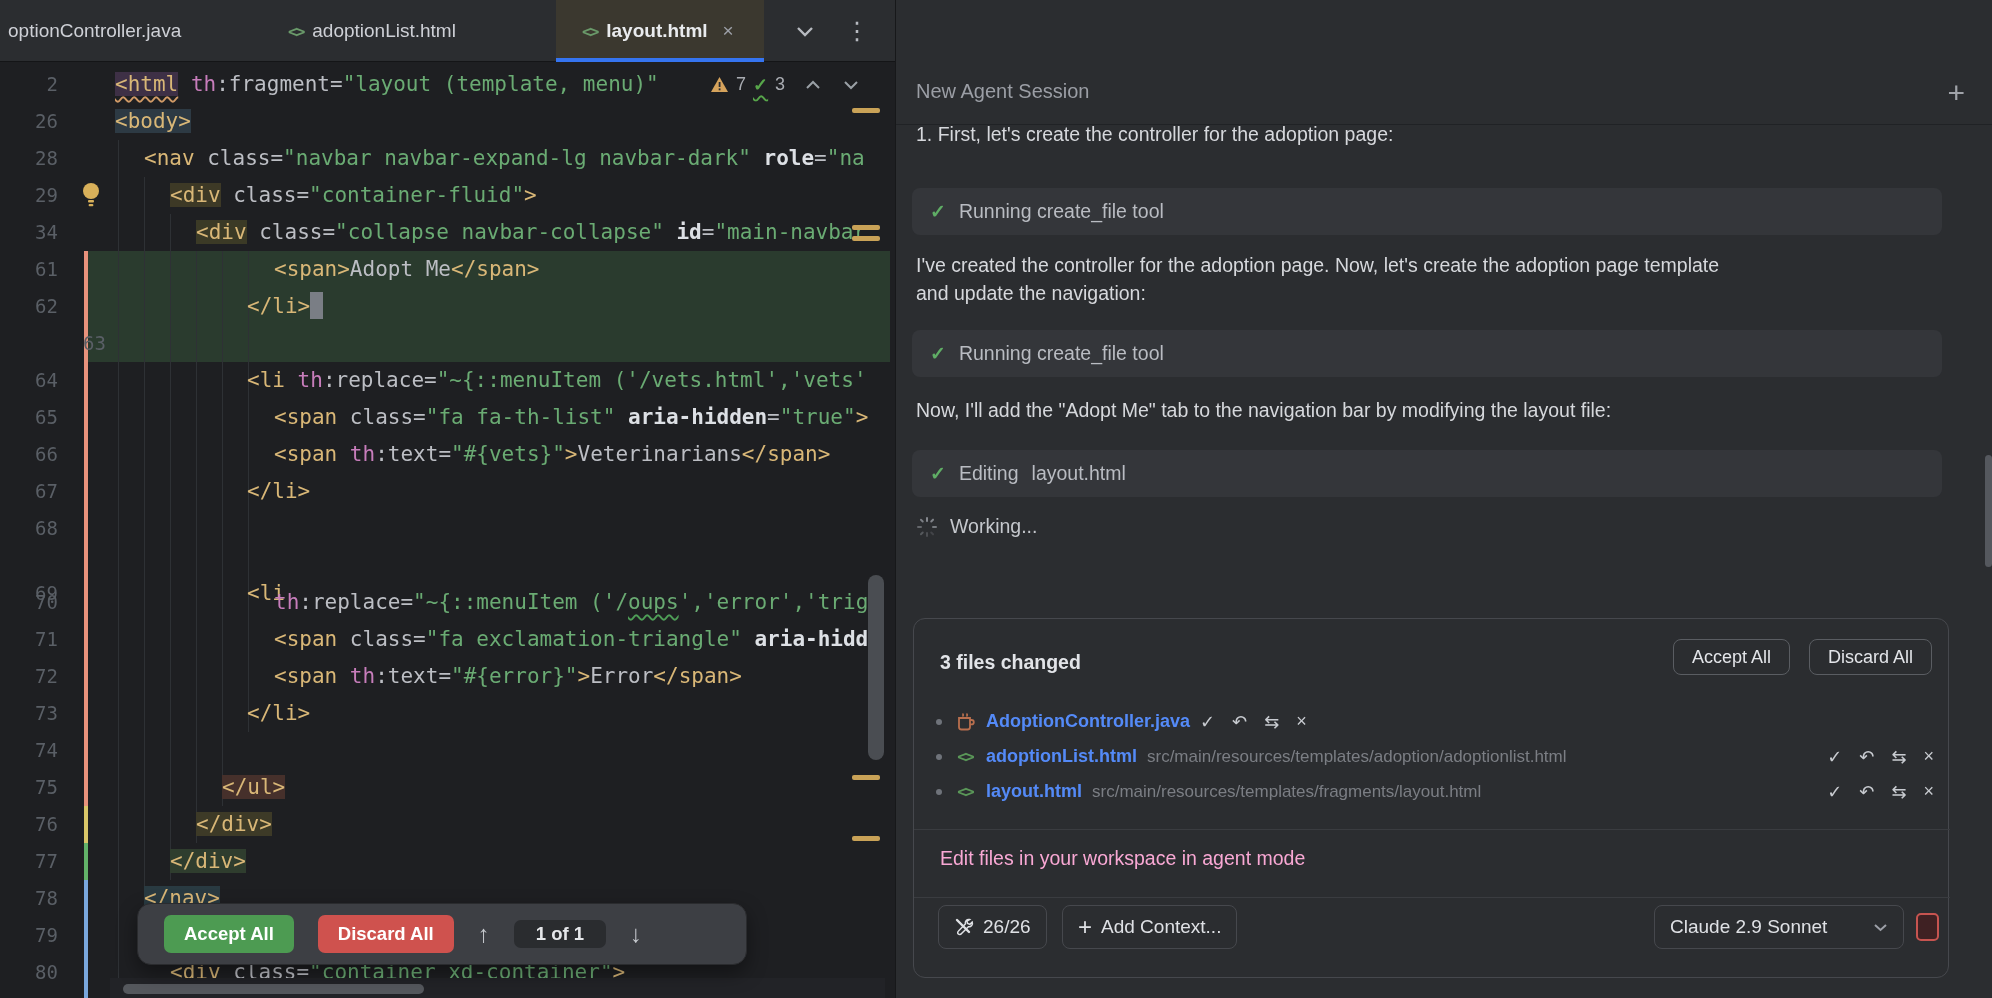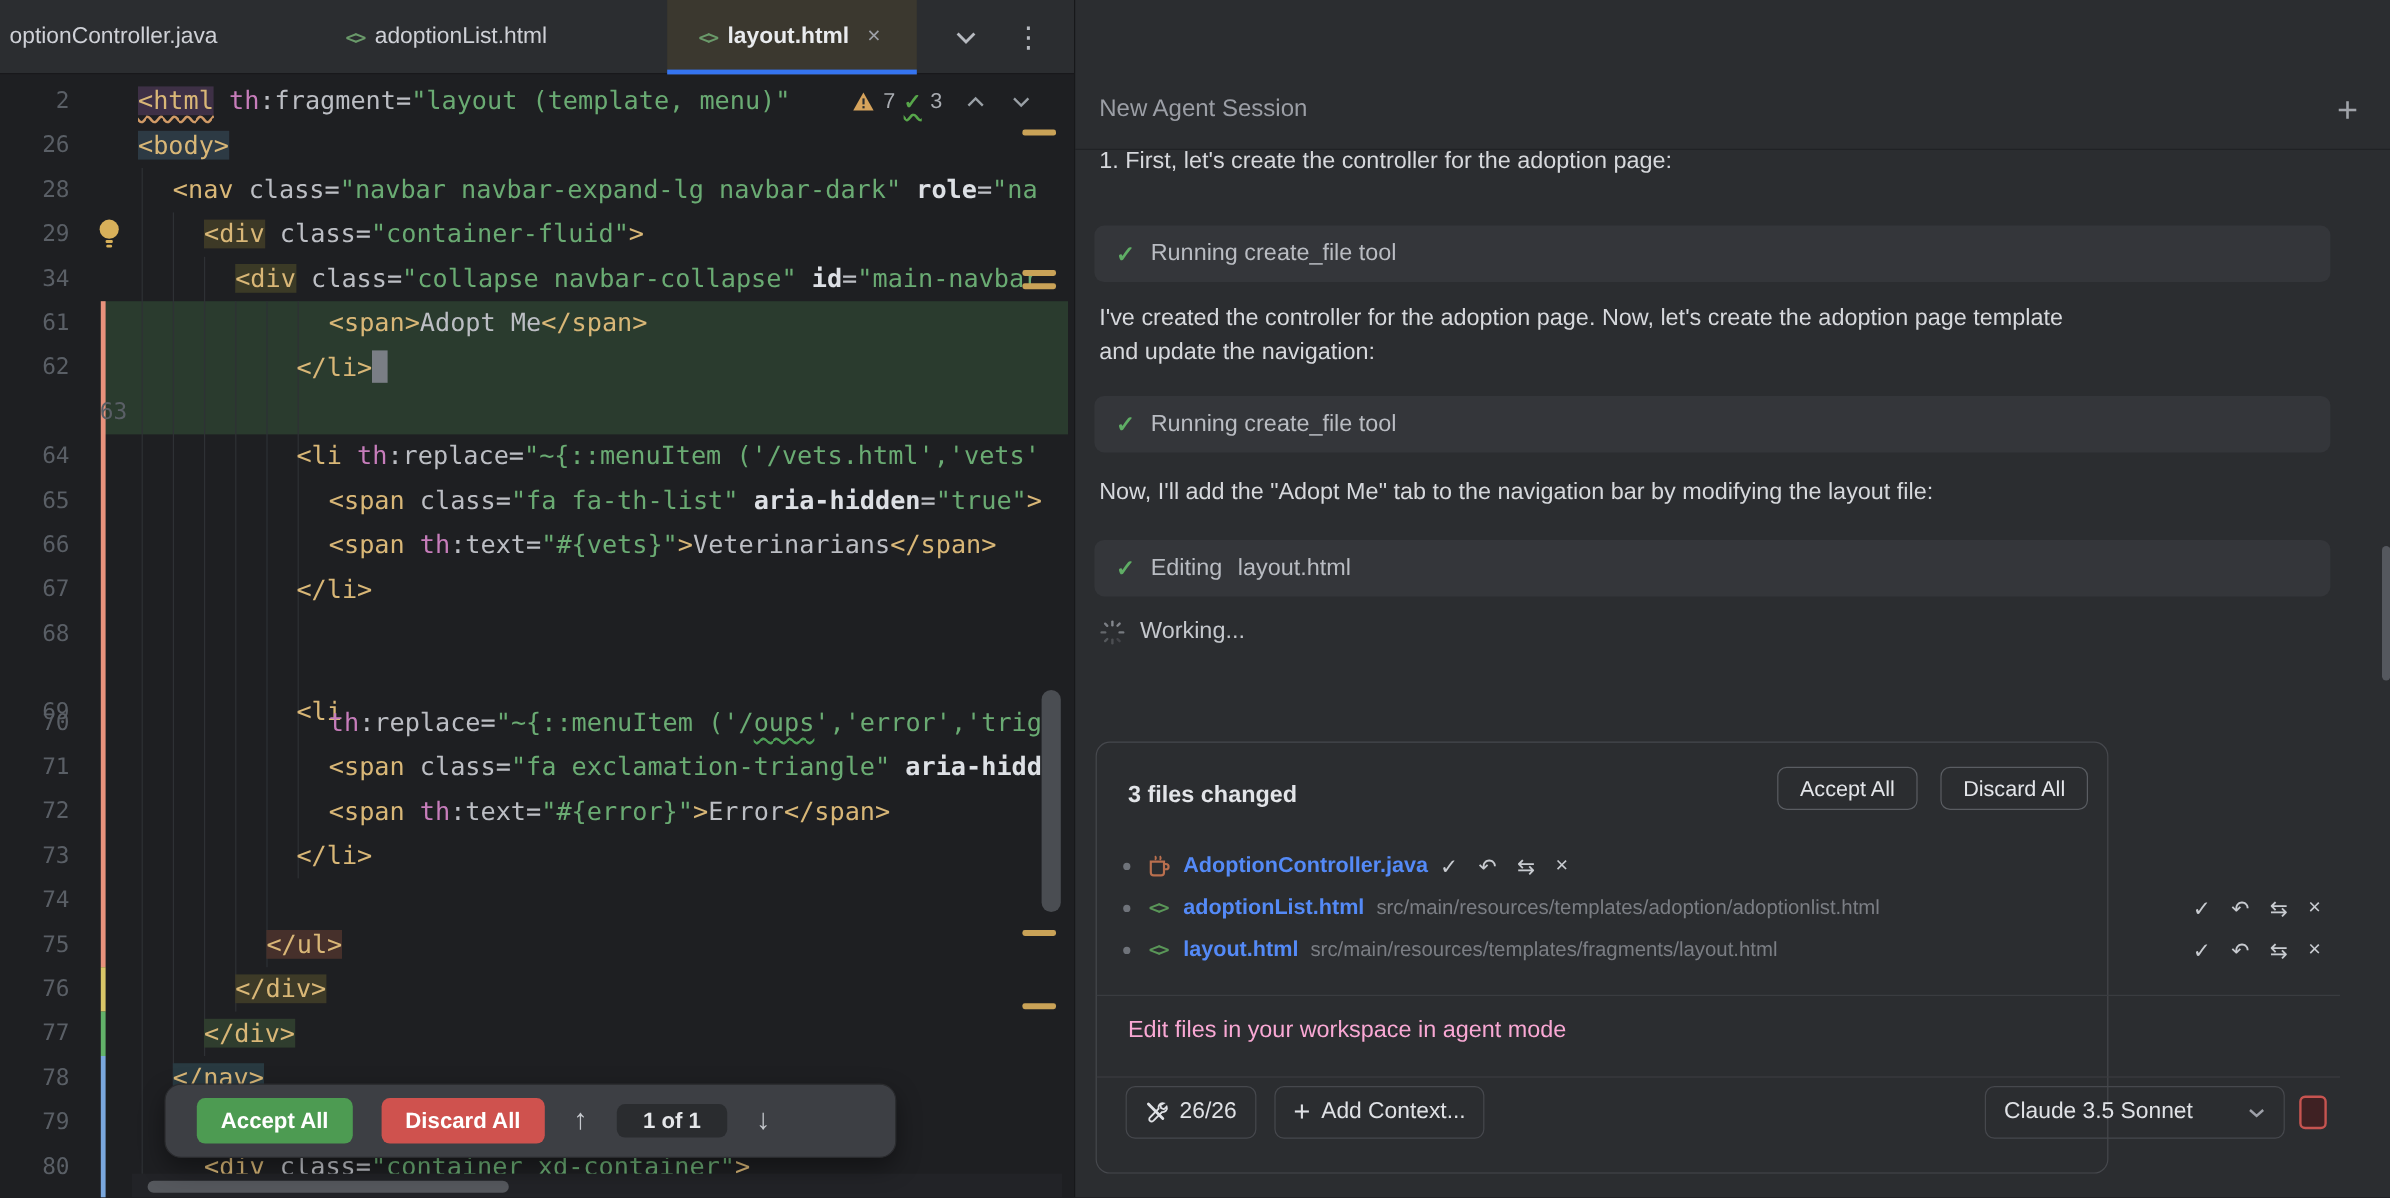--- a/index.html
+++ b/index.html
@@ -71,21 +71,21 @@
   .plusbtn { position:absolute; right:28px; top:16px; color:#a0a3a9; font-size:30px; font-weight:200; line-height:30px; }
   .pcontent { position:absolute; left:0; top:125px; width:1097px; height:873px; overflow:hidden; }
   .msg { position:absolute; left:20px; color:#d6d8dc; font-size:19.5px; line-height:28px; }
   .toolbox { position:absolute; left:16px; width:1030px; height:47px; background:#34363a; border-radius:8px;
     display:flex; align-items:center; gap:13px; padding-left:18px; }
   .toolbox .chk { color:#5fad65; font-size:19px; font-weight:bold; }
   .toolbox .tlabel { color:#b9bcc2; font-size:19.5px; }
   .linkblue { color:#548af7; }
   .working { position:absolute; left:20px; display:flex; align-items:center; gap:12px; color:#c5c8cd; font-size:19.5px; }
 
-  .card { position:absolute; left:17px; top:493px; width:844px; height:360px;
+  .card { position:absolute; left:17px; top:493px; width:1036px; height:360px;
     border:1px solid #46484d; border-radius:12px; }
   .cardtitle { position:absolute; left:26px; top:32px; color:#e2e4e8; font-size:19.5px; font-weight:bold; }
   .cbtn { position:absolute; top:20px; height:36px; border:1px solid #5a5d62; border-radius:8px;
     color:#e3e5e9; font-size:18px; display:flex; align-items:center; padding:0 18px; background:transparent; }
   .frow { position:absolute; left:0; width:1036px; height:35px; display:flex; align-items:center;
     padding-left:22px; }
   .fdot { width:6px; height:6px; border-radius:3px; background:#6f737a; margin-right:10px; }
   .fico2 { width:26px; display:flex; justify-content:center; margin-right:8px; }
   .fname { color:#548af7; font-size:18px; font-weight:bold; margin-right:10px; white-space:nowrap; }
   .fpath { color:#7b7e84; font-size:17px; white-space:nowrap; overflow:hidden; flex:1; }
@@ -407,21 +407,21 @@
               <path d="M15.5 2.5 a3.4 3.4 0 0 0 -4 4.4 L4.5 14 a2 2 0 1 0 2.8 2.8 L14.4 9.7 a3.4 3.4 0 0 0 3.8 -4.6 l-2.3 2.3 -2.3 -1 -0.6 -2.4 Z" fill="none" stroke="#dfe1e5" stroke-width="1.5"></path>
             </svg>
           </span>
           <span>26/26</span>
         </div>
         <div class="footbtn" style="left:148px;">
           <span style="font-size:24px;font-weight:200;">+</span>
           <span>Add Context...</span>
         </div>
         <div class="footbtn" style="left:740px;width:250px;justify-content:space-between;">
-          <span>Claude 3.5 Sonnet</span>
+          <span>Claude 2.9 Sonnet</span>
           <span>
             <svg width="15" height="9" viewBox="0 0 15 9">
                 <polyline points="2,2 7.5,7 13,2" fill="none" stroke="#9da0a8" stroke-width="2"></polyline>
               </svg>
           </span>
         </div>
         <div class="stopbtn" style="left:1002px;"></div>
       </div>
     </div>
 

